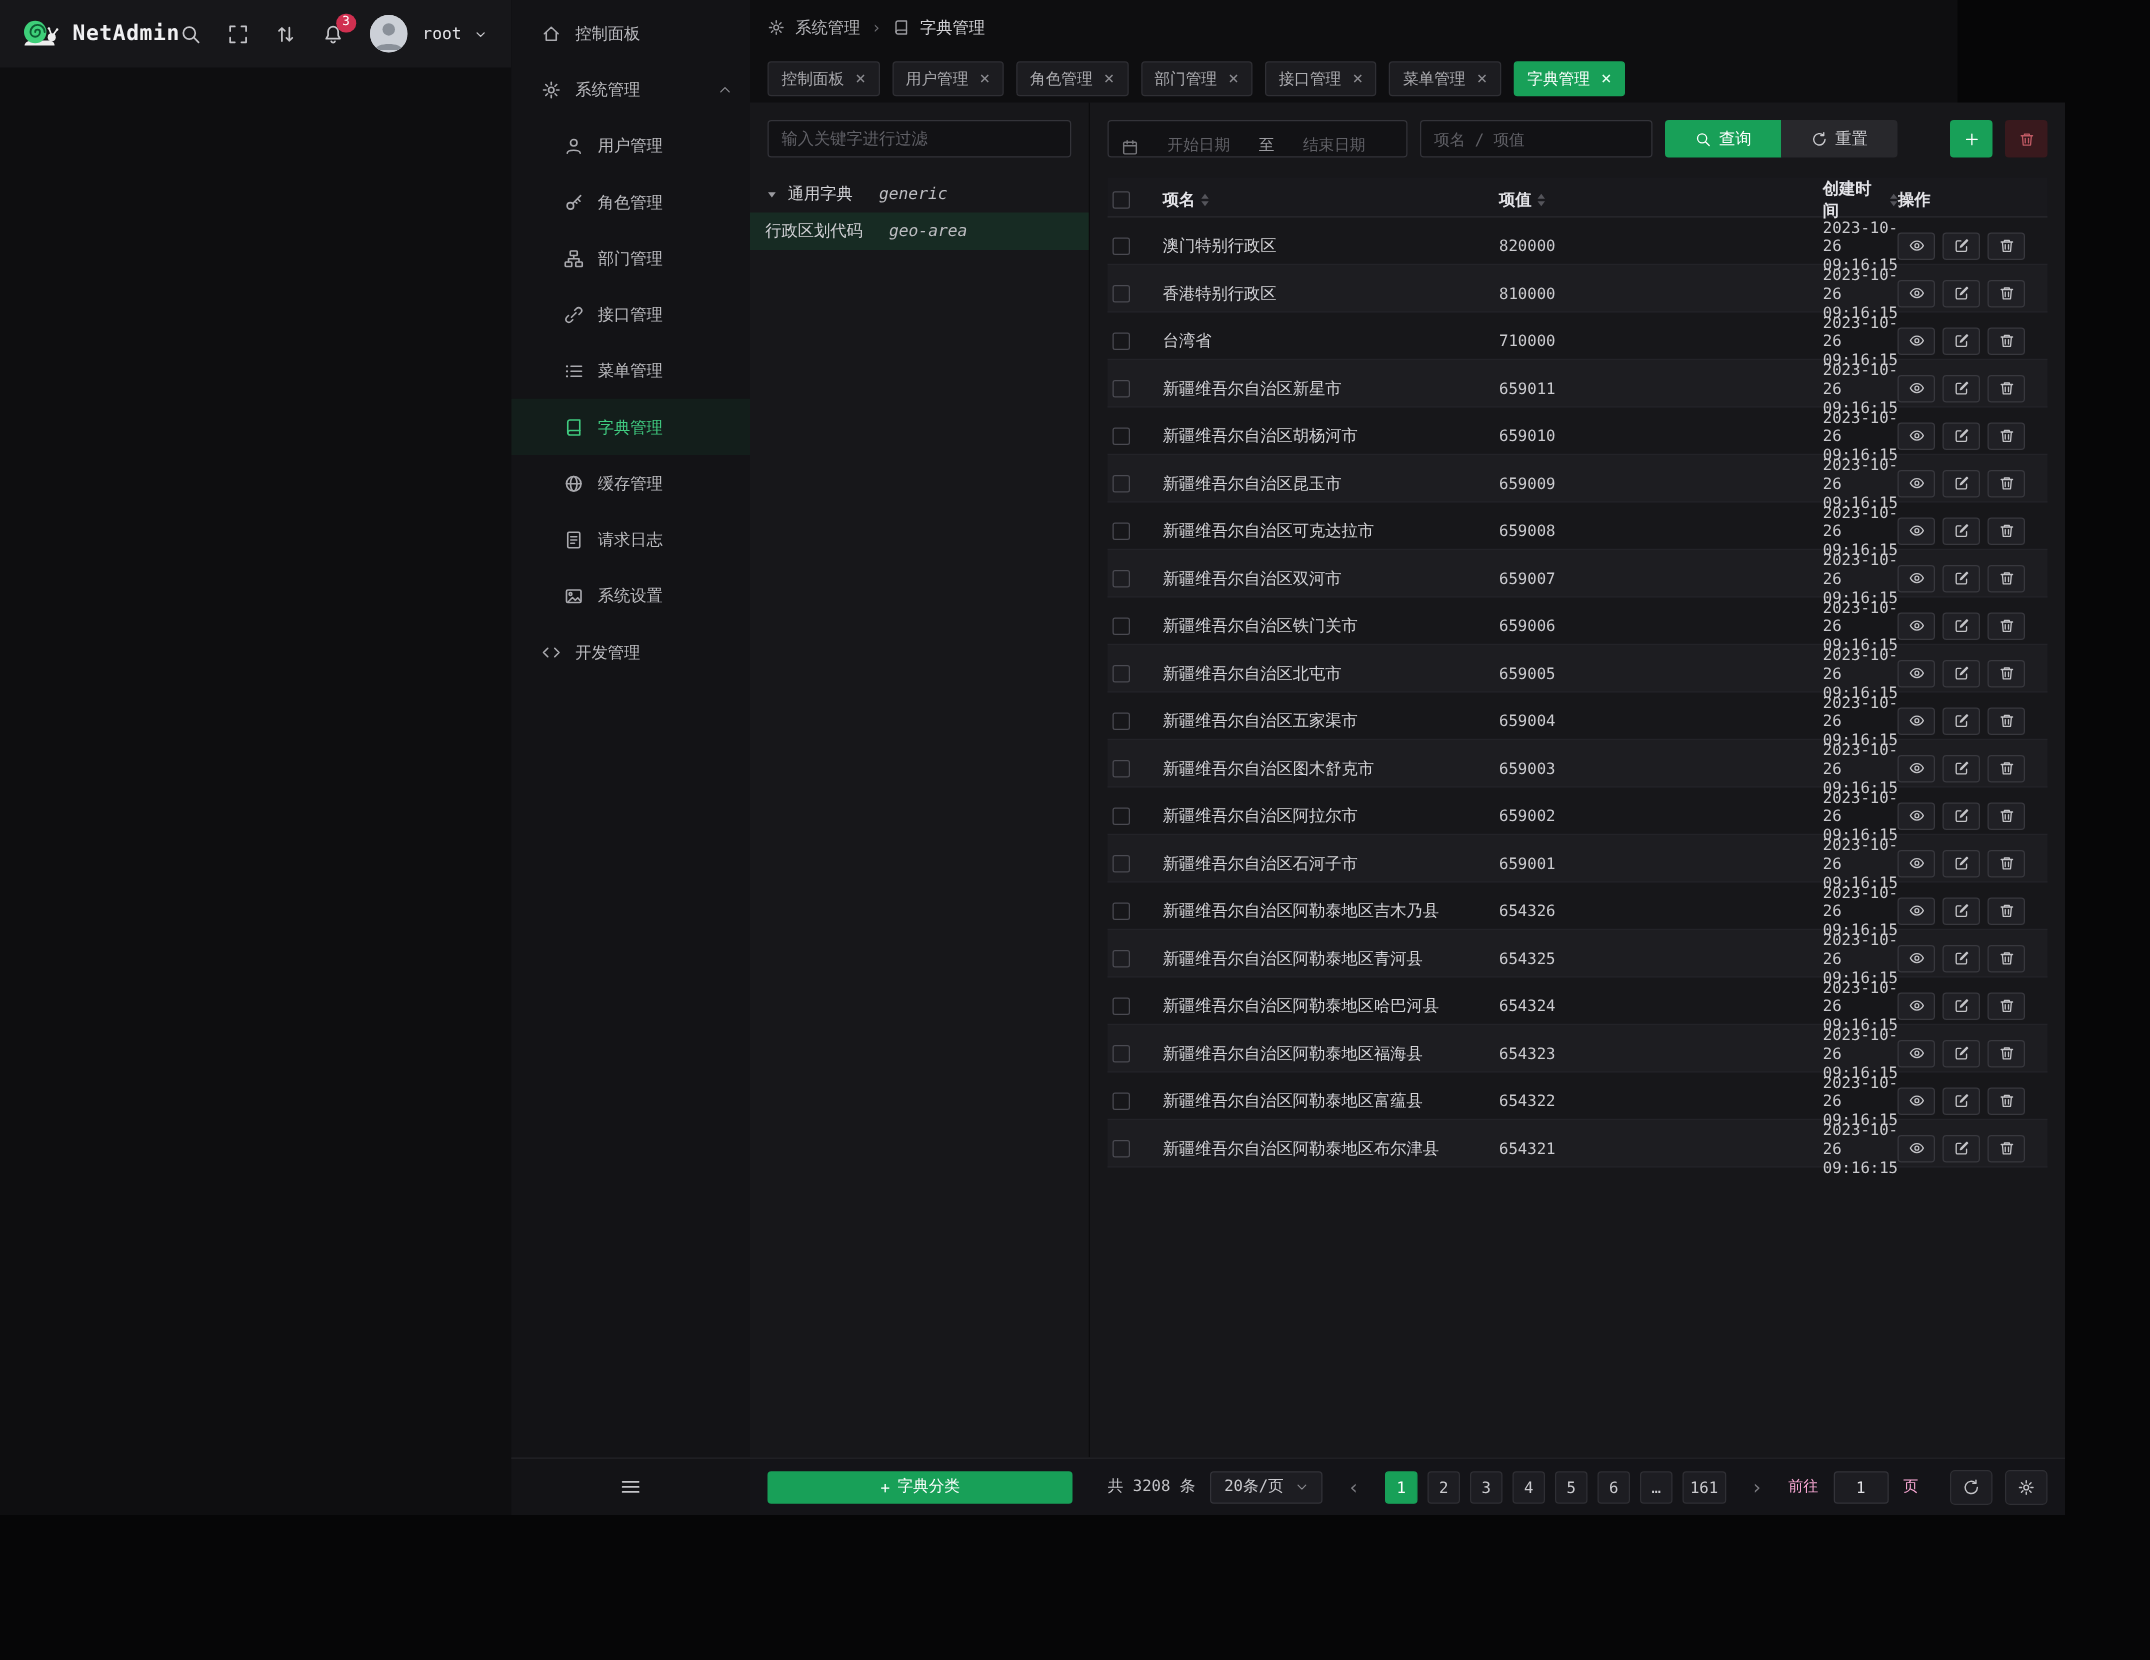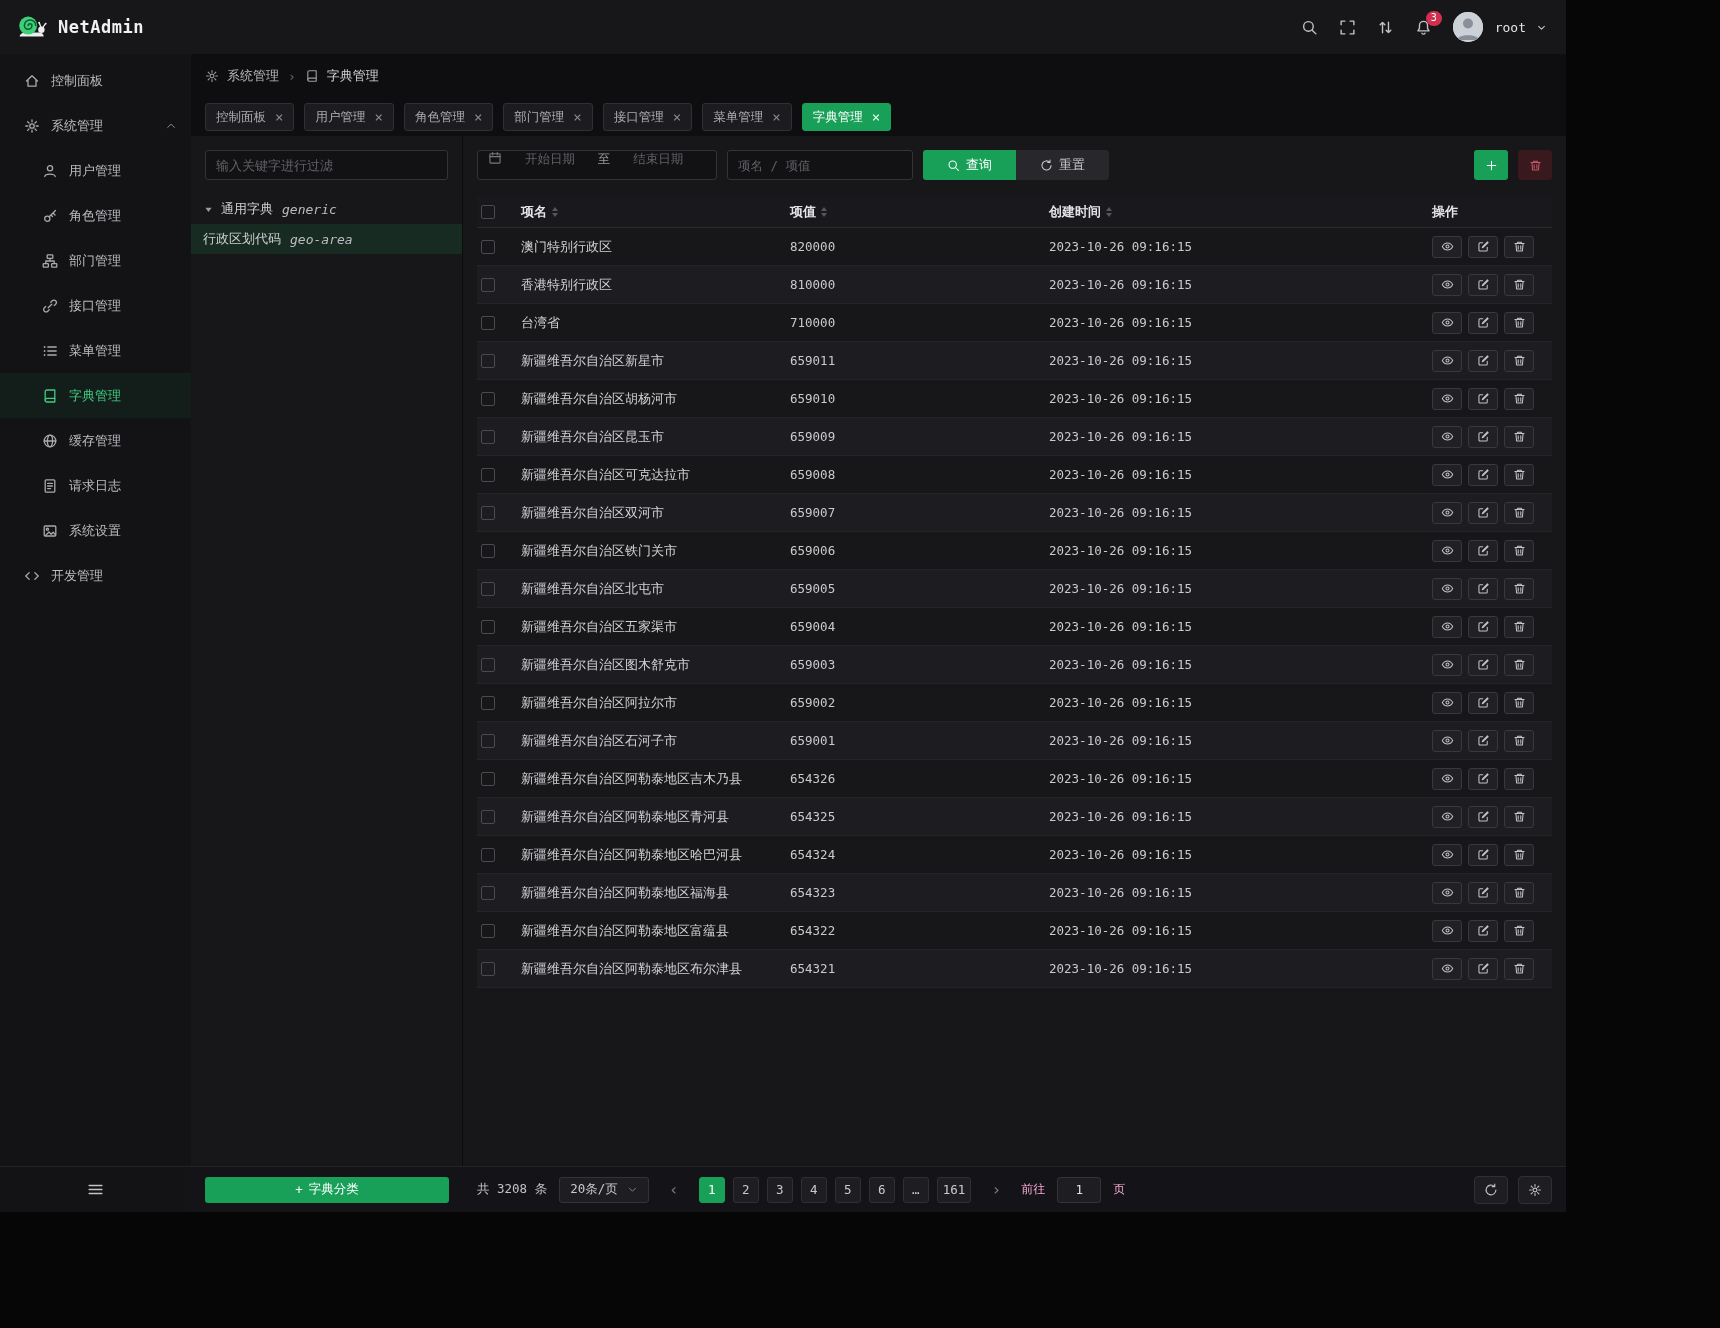--- a/index.html
+++ b/index.html
@@ -1,18 +1,18 @@
 <!DOCTYPE html>
 <html><head>
 <meta charset="utf-8">
 <style>
   *{margin:0;padding:0;box-sizing:border-box}
   html,body{width:1720px;height:1328px}
   body{background:#060607;font-family:"DejaVu Sans Mono","DejaVu Sans","Liberation Sans",monospace;font-size:13px;color:#cfcfd3;overflow:hidden}
-  .app{position:absolute;left:0;top:0;width:1566px;height:1212px;background:#0e0e10;display:flex;flex-direction:column}
+  .app{position:absolute;left:0;top:0;width:1566px;height:1212px;background:#0e0e10;display:flex;flex-direction:row}
 
   
   .topbar{height:54px;background:#17171a;display:flex;align-items:center;justify-content:space-between;padding:0 18px 0 14px;flex:none}
   .brand{display:flex;align-items:center;gap:10px;cursor:pointer}
   .logo{width:34px;height:34px;display:block}
   .logo svg{width:100%;height:100%;display:block}
   .brand-name{font-size:17px;font-weight:bold;color:#f0f0f2;letter-spacing:.5px}
   .topbar-right{display:flex;align-items:center;gap:21px}
   .hicon{width:17px;height:17px;color:#c4c4c8;position:relative;display:block;cursor:pointer}
   .hicon svg,.ic svg{width:100%;height:100%;display:block;fill:none;stroke:currentColor;stroke-width:1.3;stroke-linecap:round;stroke-linejoin:round}
@@ -53,27 +53,27 @@
   
   .work{flex:1;display:flex;min-height:0}
   .tree-panel{width:272px;flex:none;background:#17171a;border-right:1px solid #0c0c0e;display:flex;flex-direction:column}
   .filter-wrap{padding:14px}
   .filter-input{width:100%;height:30px;background:#121215;border:1px solid #333339;border-radius:3px;color:#22c55e;padding:0 10px;font:inherit;font-size:13px;outline:none}
   .filter-input::placeholder{color:#606066}
   .tree-node{height:30px;display:flex;align-items:center;gap:7px;padding:0 12px;cursor:pointer;color:#d0d0d4;white-space:nowrap}
   .tree-node .caret{width:11px;height:11px;color:#9b9ba0;flex:none}
   .tree-node.child{}
   .tree-node.selected{background:rgba(24,160,88,.15)}
-  .tree-code{font-style:italic;color:#bcbcc0;margin-left:2px}
+  .tree-code{font-style:italic;color:#bcbcc0;margin-left:14px}
 
   .table-panel{flex:1;min-width:0;background:#17171a;display:flex;flex-direction:column;padding:14px 14px 0 14px}
 
   
   .toolbar{display:flex;align-items:center;gap:10px;flex:none;margin-bottom:16px}
-  .date-range{height:30px;width:240px;display:flex;align-items:flex-start;background:#121215;border:1px solid #333339;border-radius:3px;padding:0 10px;cursor:pointer}
+  .date-range{height:30px;width:240px;display:flex;align-items:flex-end;background:#121215;border:1px solid #333339;border-radius:3px;padding:0 10px;cursor:pointer}
   .date-range .ic{width:14px;height:14px;color:#78787d;flex:none}
   .date-ph{color:#606066;font-size:12.5px;flex:1;text-align:center;white-space:nowrap}
   .date-sep{color:#9b9ba0;font-size:12.5px;flex:none;white-space:nowrap}
   .kw-input{width:186px;height:30px;background:#121215;border:1px solid #333339;border-radius:3px;color:#cfcfd3;padding:0 10px;font:inherit;font-size:12.5px;outline:none}
   .kw-input::placeholder{color:#606066}
   .btn-group{display:flex}
   .btn{height:30px;display:inline-flex;align-items:center;gap:6px;padding:0 24px;border:none;border-radius:3px;font:inherit;font-size:13px;cursor:pointer;color:#fff}
   .btn .ic{width:13px;height:13px}
   .btn.green{background:#18a058}
   .btn-group .btn.green{border-radius:3px 0 0 3px}

